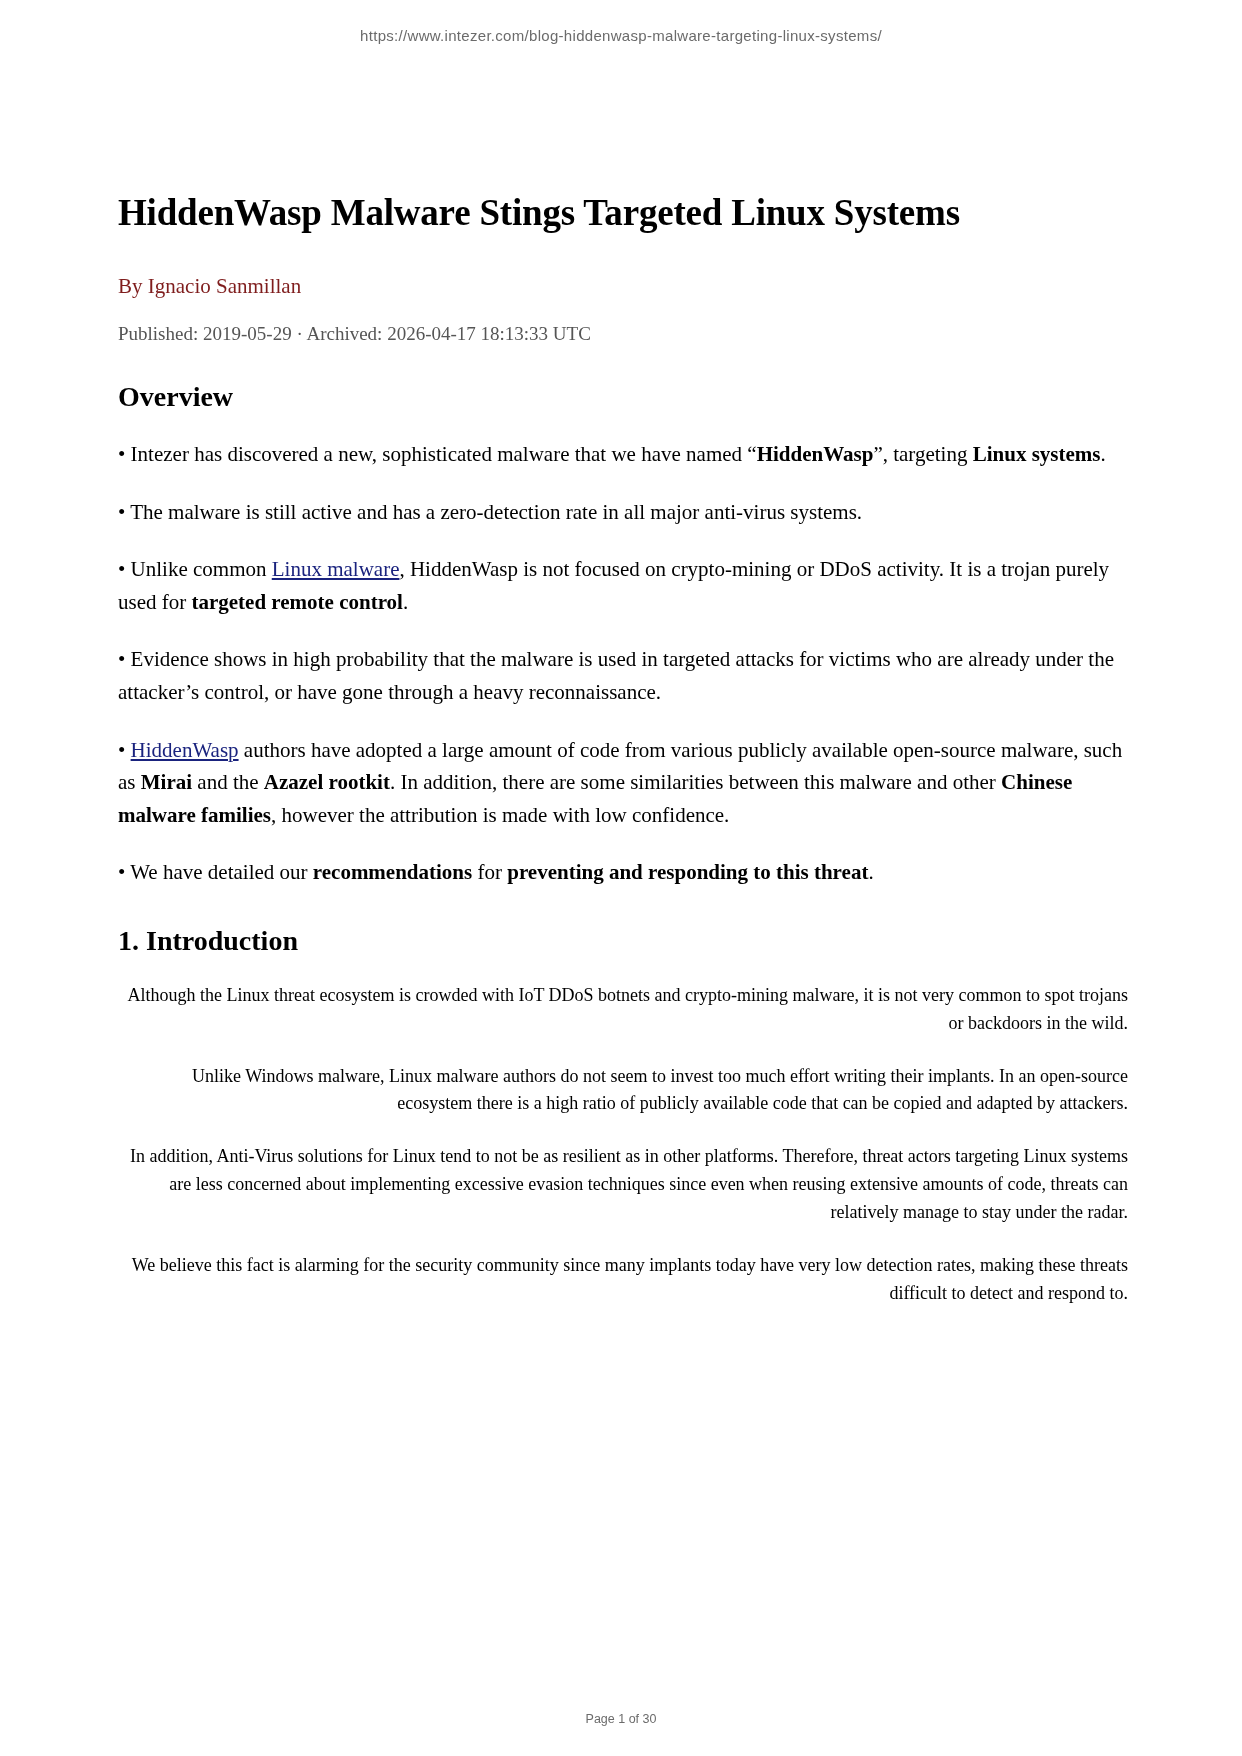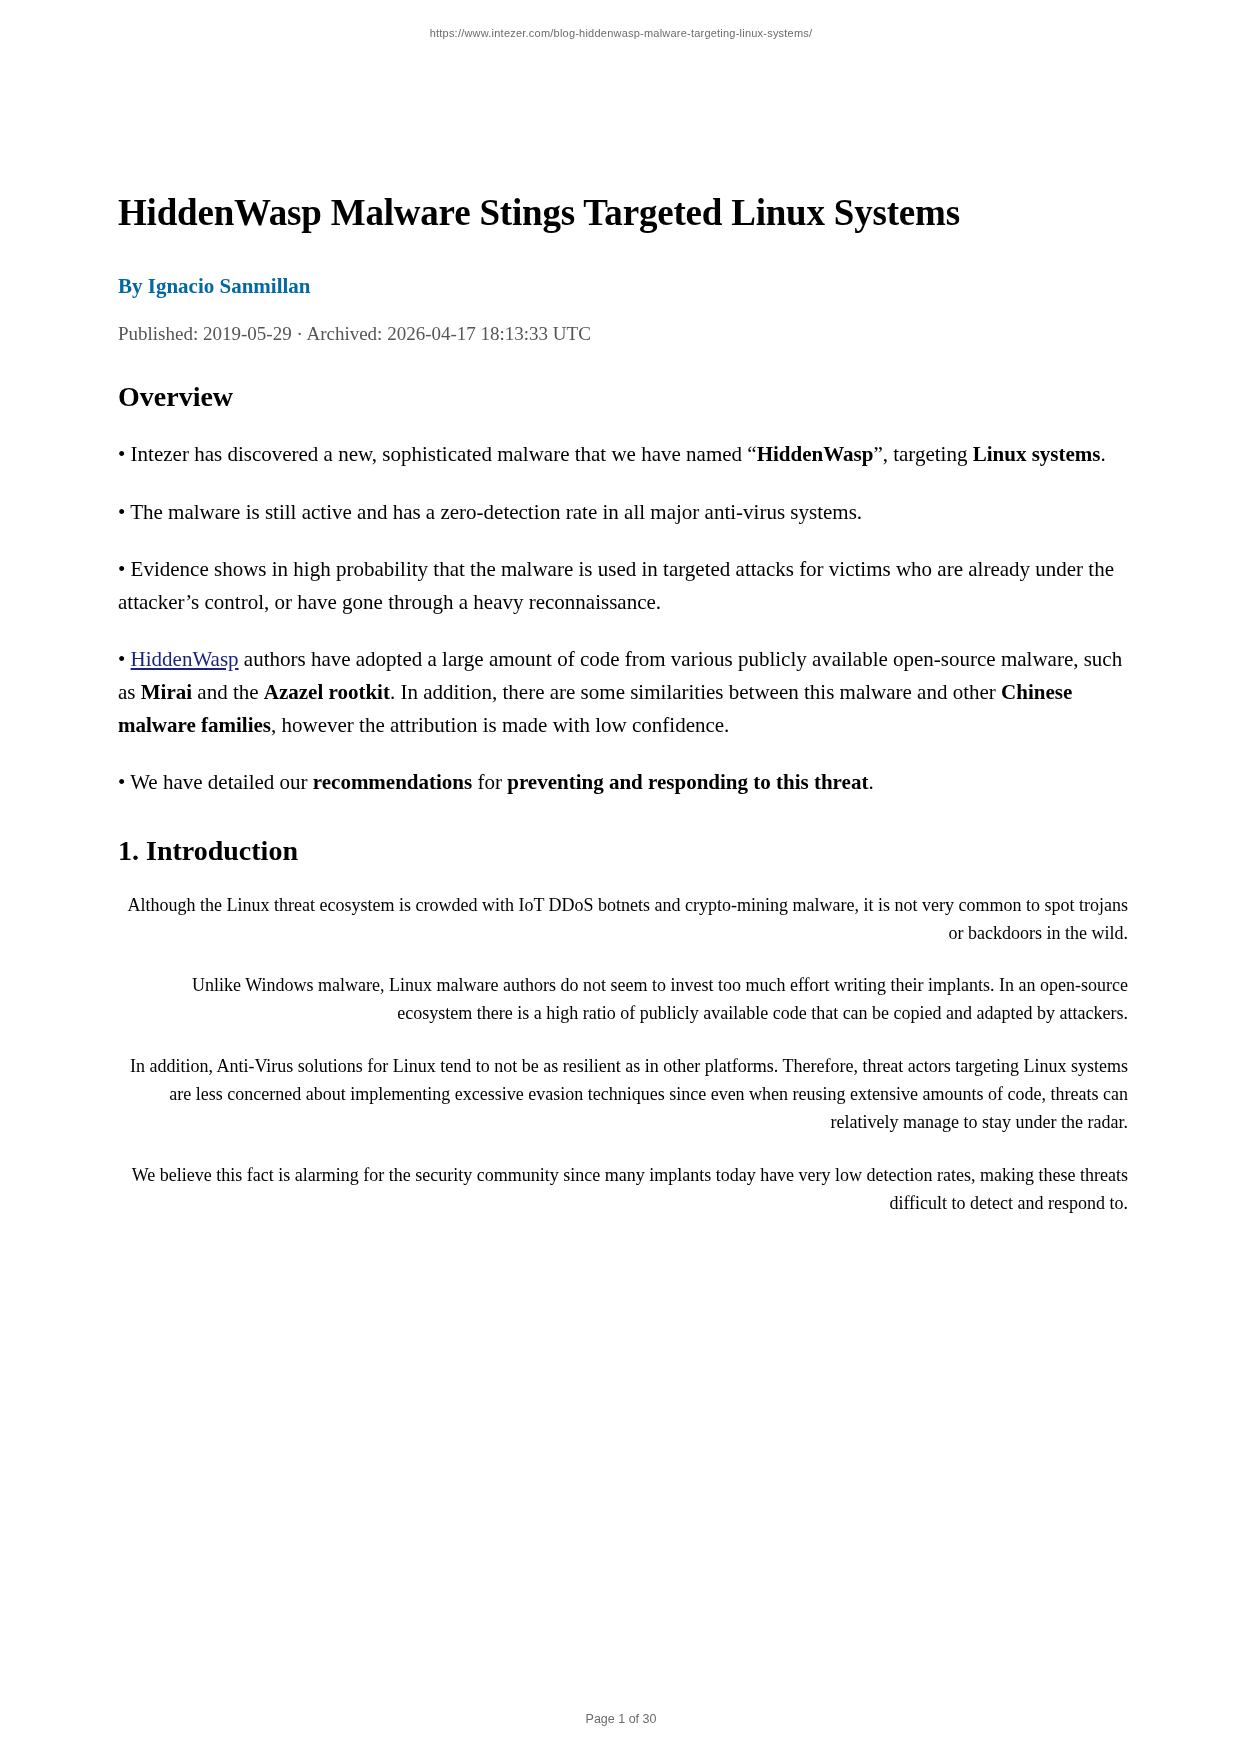--- a/index.html
+++ b/index.html
@@ -21,43 +21,42 @@
     position: relative;
     box-sizing: border-box;
   }
   .url-header {
     position: absolute;
     top: 27px;
     left: 0;
     width: 1242px;
     text-align: center;
     font-family: "Liberation Sans", sans-serif;
-    font-size: 11px;
+    font-size: 15px;
     color: #6b6b6b;
     letter-spacing: 0.02em;
   }
   .content {
     position: absolute;
     top: 178px;
     left: 118px;
     width: 1010px;
   }
   h1.doc-title {
     font-family: "Liberation Serif", serif;
     font-size: 37px;
     font-weight: bold;
     margin: 12px 0 0 0;
     line-height: 1.25;
     letter-spacing: -0.2px;
   }
   .byline {
     font-size: 21px;
-    color: #0369a1;
+    color: #7f1d1d;
     margin-top: 38px;
-    font-weight: bold;
   }
   .pubinfo {
     font-size: 19px;
     color: #555555;
     margin-top: 24px;
   }
   .section-head {
     font-size: 28px;
     font-weight: bold;
     margin-top: 36px;
@@ -104,20 +103,21 @@
 
     <div class="byline">By Ignacio Sanmillan</div>
 
     <div class="pubinfo">Published: 2019-05-29 · Archived: 2026-04-17 18:13:33 UTC</div>
 
     <div class="section-head">Overview</div>
 
     <div id="bullets">
         <p class="bullet"><span>• Intezer has discovered a new, sophisticated malware that we have named “</span><strong>HiddenWasp</strong><span>”, targeting </span><strong>Linux systems</strong><span>.</span></p>
         <p class="bullet"><span>• The malware is still active and has a zero-detection rate in all major anti-virus systems.</span></p>
+        <p class="bullet"><span>• Unlike common </span><a class="link" href="#">Linux malware</a><span>, HiddenWasp is not focused on crypto-mining or DDoS activity. It is a trojan purely used for </span><strong>targeted remote control</strong><span>.</span></p>
         <p class="bullet"><span>• Evidence shows in high probability that the malware is used in targeted attacks for victims who are already under the attacker’s control, or have gone through a heavy reconnaissance.</span></p>
         <p class="bullet"><span>• </span><a class="link" href="#">HiddenWasp</a><span> authors have adopted a large amount of code from various publicly available open-source malware, such as </span><strong>Mirai</strong><span> and the </span><strong>Azazel rootkit</strong><span>. In addition, there are some similarities between this malware and other </span><strong>Chinese malware families</strong><span>, however the attribution is made with low confidence.</span></p>
         <p class="bullet"><span>• We have detailed our </span><strong>recommendations</strong><span> for </span><strong>preventing and responding to this threat</strong><span>.</span></p>
       </div>
 
     <div class="section-head">1. Introduction</div>
 
     <div id="intro-paras">
         <p class="para">Although the Linux threat ecosystem is crowded with IoT DDoS botnets and crypto-mining malware, it is not very common to spot trojans or backdoors in the wild.</p>
         <p class="para">Unlike Windows malware, Linux malware authors do not seem to invest too much effort writing their implants. In an open-source ecosystem there is a high ratio of publicly available code that can be copied and adapted by attackers.</p>

